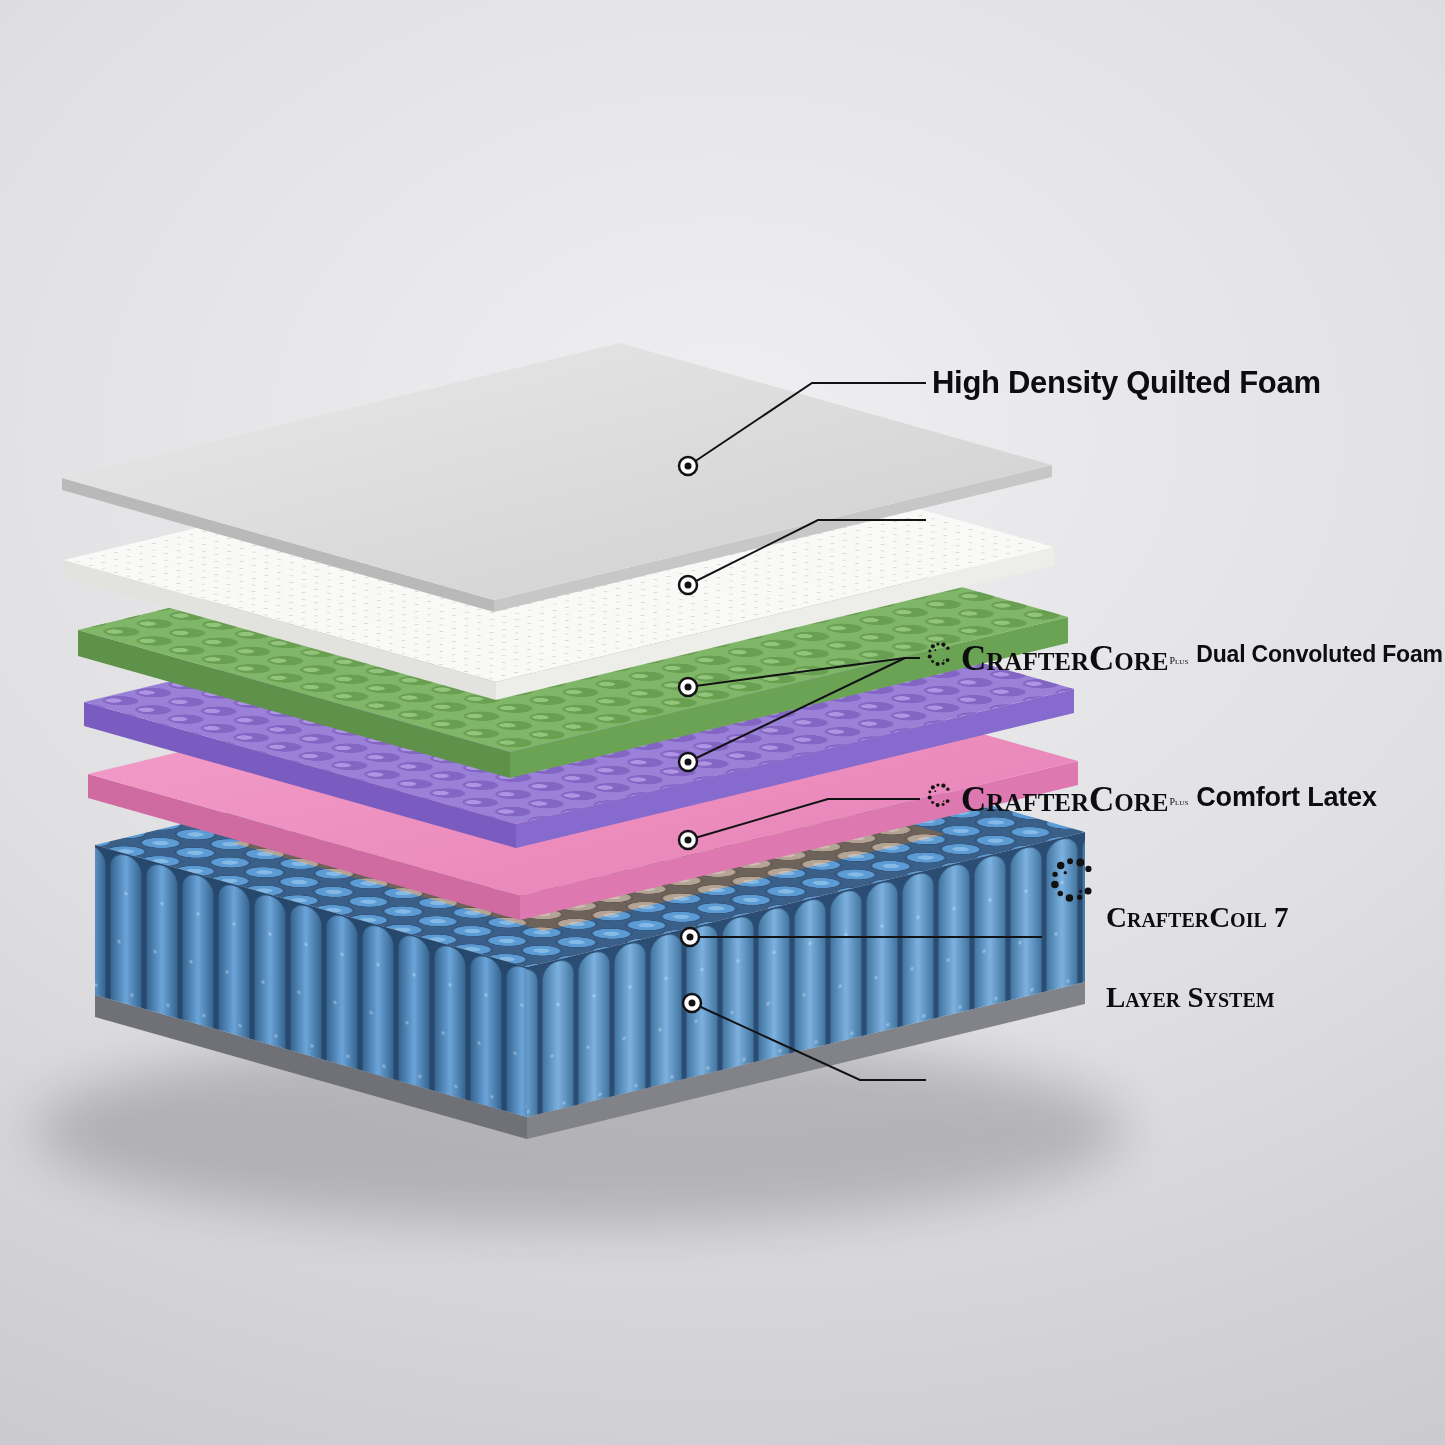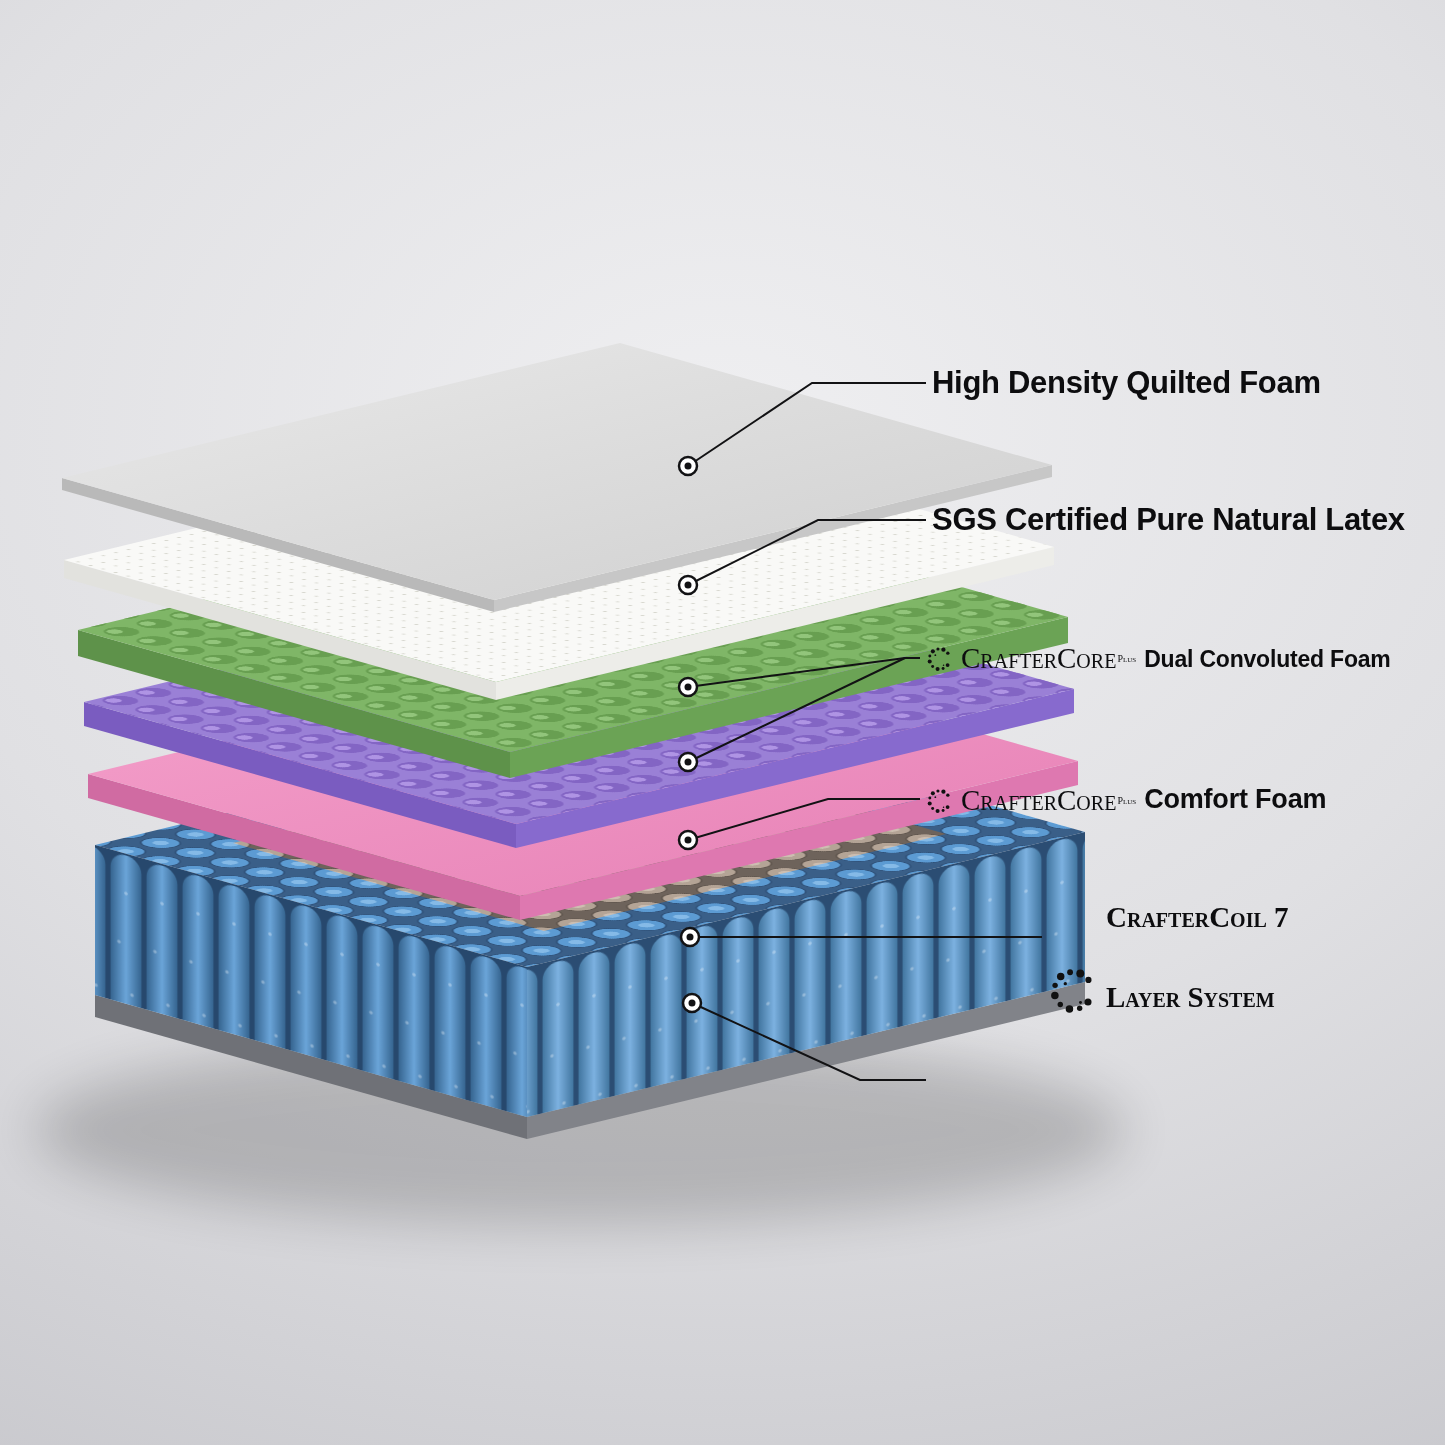--- a/index.html
+++ b/index.html
@@ -2,26 +2,26 @@
 <html><head>
 <meta charset="utf-8">
 <style>
   html,body{margin:0;padding:0;background:#b9b9be;}
   .stage{
     position:relative;width:1445px;height:1445px;overflow:hidden;
     background:radial-gradient(ellipse 120% 90% at 50% 30%, #efeff1 0%, #e0e0e3 48%, #c4c4c9 100%);
     font-family:"Liberation Sans",sans-serif;color:#0d0d0f;
   }
   svg.scene{position:absolute;left:0;top:0;}
-  .label{position:absolute;transform:translateY(-50%);white-space:nowrap;display:flex;align-items:flex-end;gap:8px;color:#0d0d0f;}
+  .label{position:absolute;transform:translateY(-50%);white-space:nowrap;display:flex;align-items:flex-start;gap:8px;color:#0d0d0f;}
   .t-lg{font-weight:bold;font-size:31px;letter-spacing:-0.3px;}
   .t-md{font-weight:bold;font-size:23px;letter-spacing:-0.2px;}
   .t-cf{font-weight:bold;font-size:27px;letter-spacing:-0.2px;}
   .brandwrap{line-height:1;}
-  .brand{font-family:"Liberation Serif",serif;font-variant:small-caps;font-weight:400;font-size:29px;}
+  .brand{font-family:"Liberation Serif",serif;font-variant:small-caps;font-weight:700;font-size:35px;}
   .sup{font-family:"Liberation Serif",serif;font-variant:small-caps;font-weight:400;font-size:10px;vertical-align:super;margin-left:1px;}
   .logo-sm{width:27px;height:27px;flex:0 0 auto;}
   .logo-lg{width:50px;height:50px;flex:0 0 auto;}
   .coil-lines span{display:block;font-family:"Liberation Serif",serif;font-variant:small-caps;font-weight:700;font-size:29px;line-height:1.25;margin-top:44px;}
 </style>
 </head>
 <body>
 
 <div class="stage">
 
@@ -196,38 +196,35 @@
         <circle cx="692" cy="1003" r="9" fill="#ffffff" stroke="#121214" stroke-width="2.5"></circle>
           <circle cx="692" cy="1003" r="3.5" fill="#121214"></circle>
       </g>
     </g>
   </svg>
 
   <div class="label" style="left:932px;top:383px;">
     <span class="t-lg">High Density Quilted Foam</span>
   </div>
 
-  <div class="label" style="left:932px;top:520px;">
-    <span class="t-lg">SGS Certified Pure Natural Latex</span>
-  </div>
 
   <div class="label" style="left:926px;top:658px;">
     <svg class="logo-sm" viewBox="0 0 24 24">
         <use href="#ccLogo"></use>
       </svg>
     <span class="brandwrap"><span class="brand">CrafterCore</span><span class="sup">Plus</span></span>
     <span class="t-md">Dual Convoluted Foam</span>
   </div>
 
   <div class="label" style="left:926px;top:799px;">
     <svg class="logo-sm" viewBox="0 0 24 24">
         <use href="#ccLogo"></use>
       </svg>
     <span class="brandwrap"><span class="brand">CrafterCore</span><span class="sup">Plus</span></span>
-    <span class="t-cf">Comfort Foam</span>
+    <span class="t-cf">Comfort Latex</span>
   </div>
 
   <div class="label" style="left:1048px;top:935px;">
     <svg class="logo-lg" viewBox="0 0 24 24">
         <use href="#ccLogo"></use>
       </svg>
     <span class="coil-lines">
       <span>CrafterCoil 7</span>
       <span>Layer System</span>
     </span>

